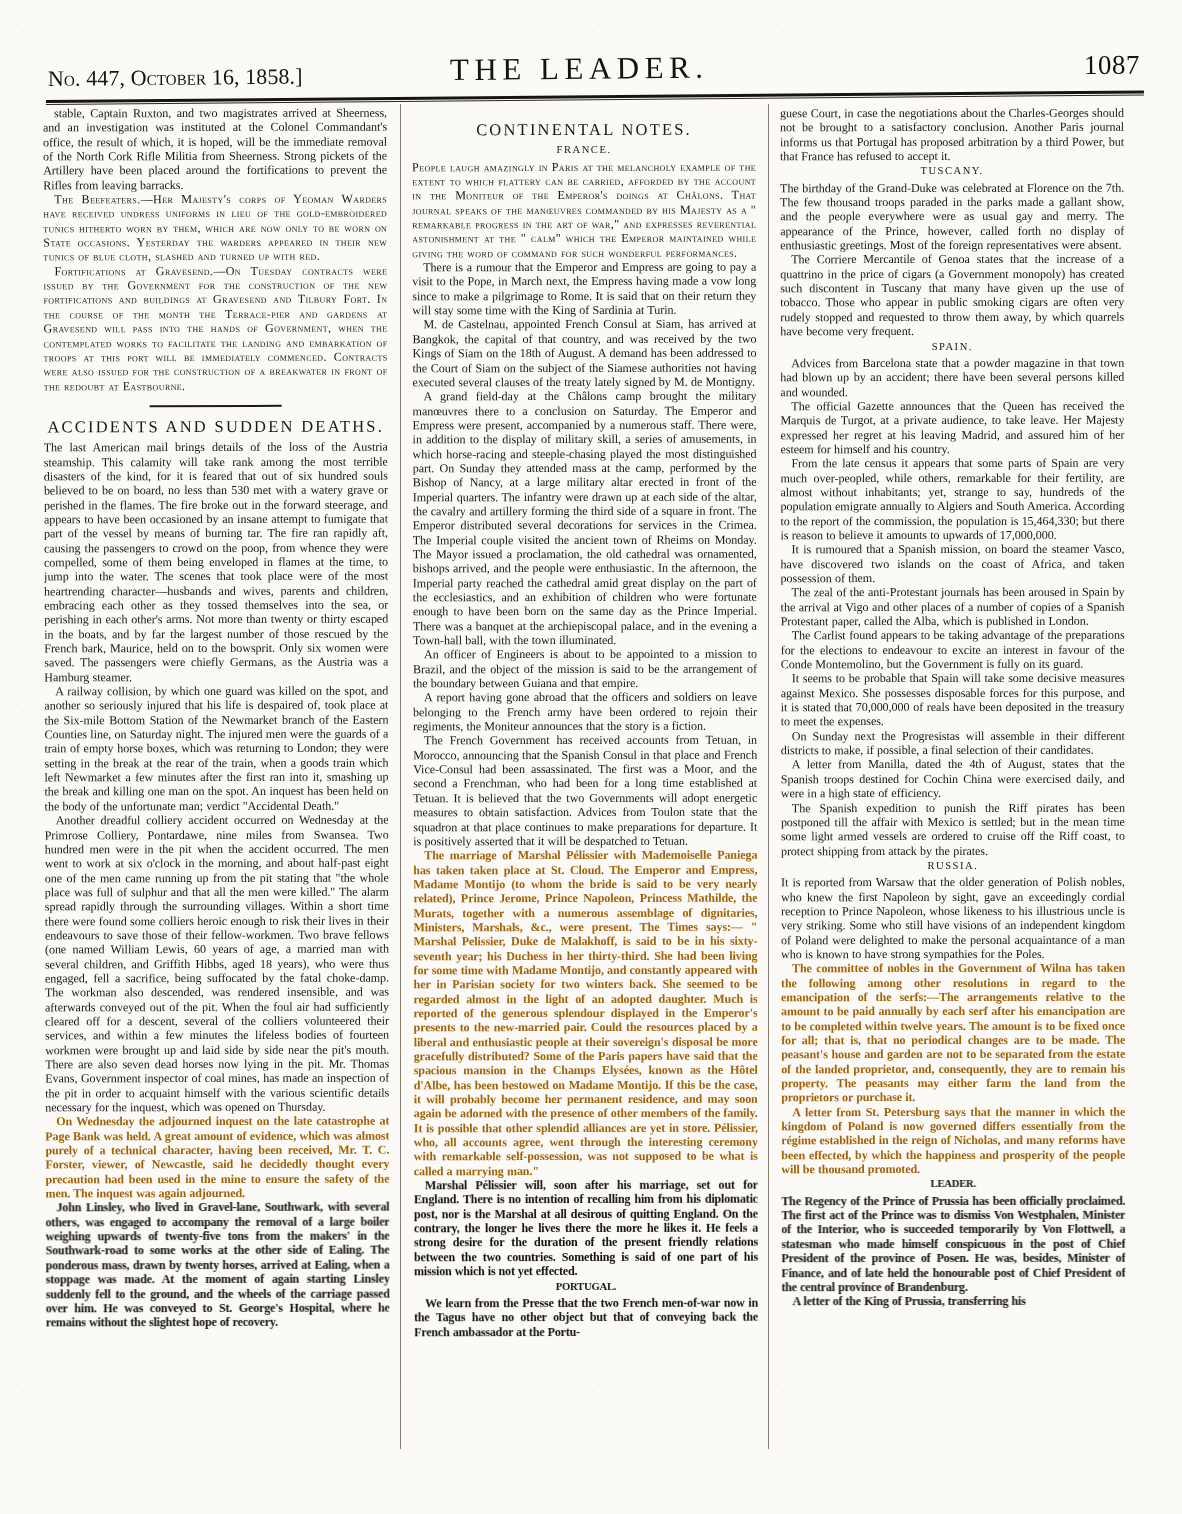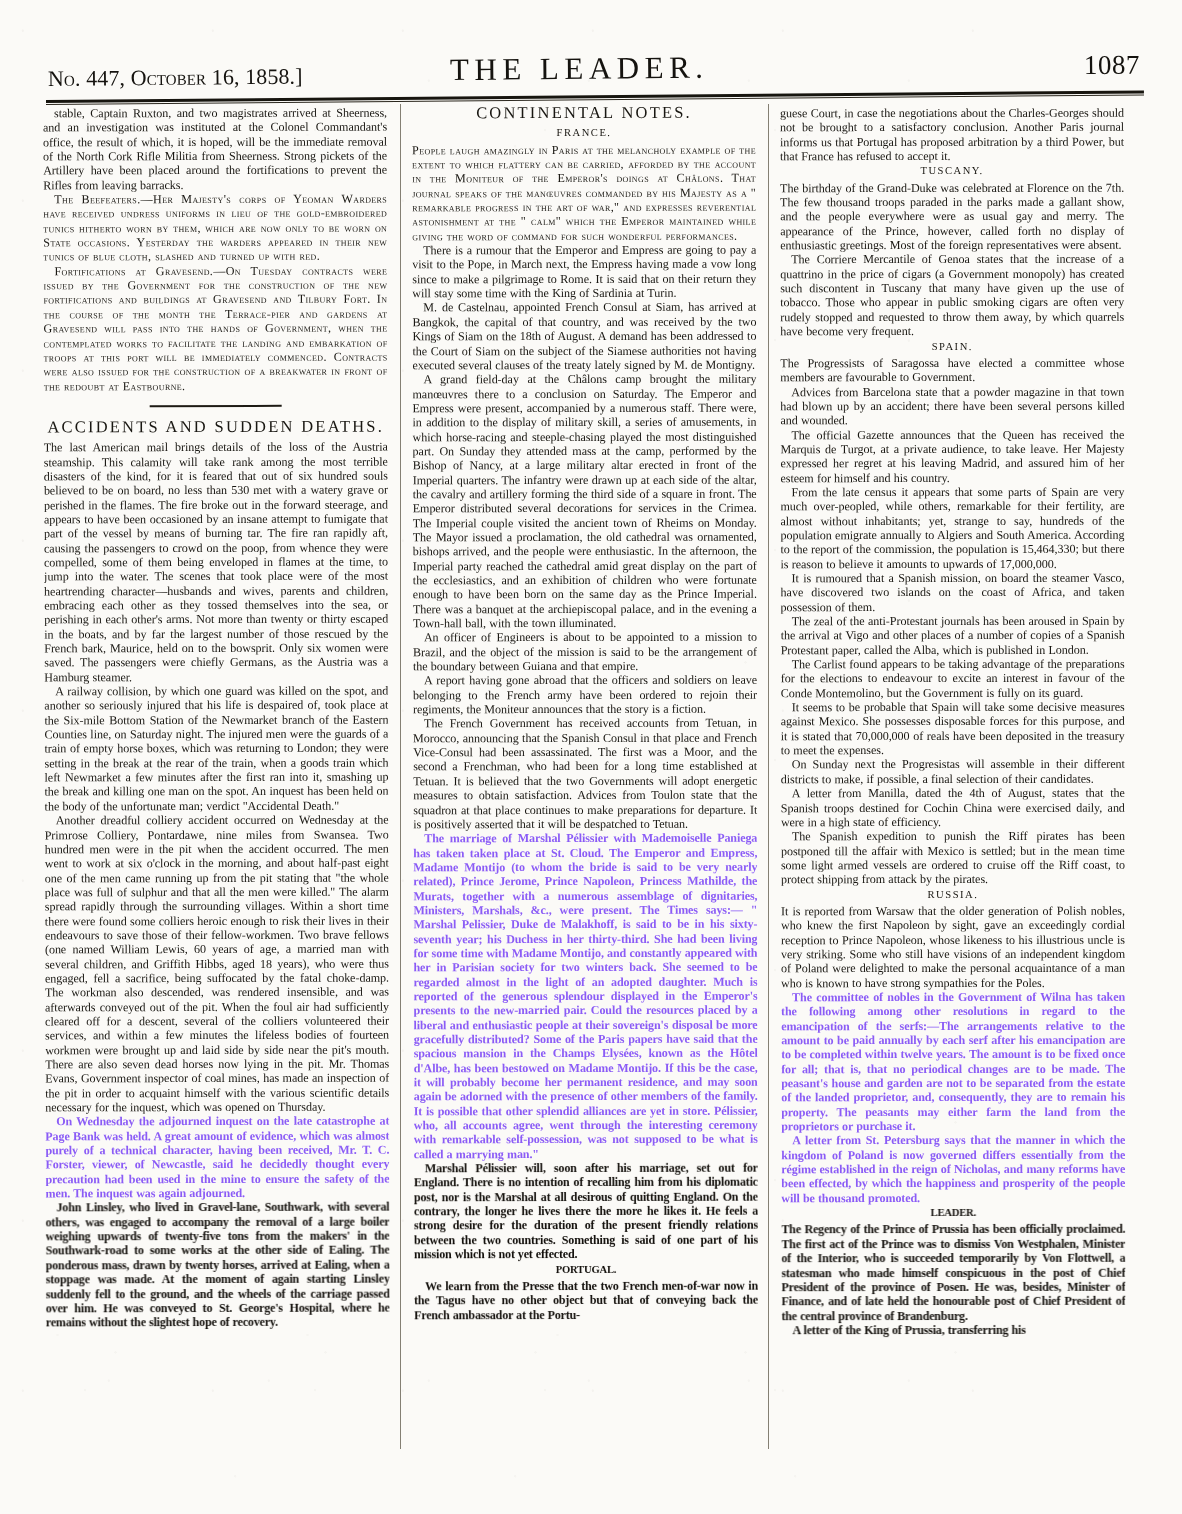--- a/index.html
+++ b/index.html
@@ -141,21 +141,21 @@
     text-indent: 0;
   }
   .smallrule {
     width: 132px; height: 2px;
     background: #1d1a14;
     margin: 12px auto 10px auto;
   }
   .lead { font-variant: small-caps; letter-spacing: .4px; }
 
   
-  .heavy   { font-weight: 600; color: #8b5cf6; letter-spacing: -0.12px; }
+  .heavy   { font-weight: 600; color: #a16207; letter-spacing: -0.12px; }
   .heavier { font-weight: 700; color: #120f0b; letter-spacing: -0.2px; filter: blur(.18px); }
 
   
   #col1 { transform: rotate(-0.13deg); transform-origin: 50% 0; }
   #col2 { transform: rotate(-0.10deg); transform-origin: 50% 0; }
   #col3 { transform: rotate(-0.07deg); transform-origin: 50% 0; }
 
   
   #col1 { margin-left: -1px; }
 </style>
@@ -189,21 +189,21 @@
     <div class="sectionhead">ACCIDENTS AND SUDDEN DEATHS.</div>
 
     <p class="noind"><span>The last American mail brings details of the loss of the Austria steamship. This calamity will take rank among the most terrible disasters of the kind, for it is feared that out of six hundred souls believed to be on board, no less than 530 met with a watery grave or perished in the flames. The fire broke out in the forward steerage, and appears to have been occasioned by an insane attempt to fumigate that part of the vessel by means of burning tar. The fire ran rapidly aft, causing the passengers to crowd on the poop, from whence they were compelled, some of them being enveloped in flames at the time, to jump into the water. The scenes that took place were of the most heartrending character—husbands and wives, parents and children, embracing each other as they tossed themselves into the sea, or perishing in each other's arms. Not more than twenty or thirty escaped in the boats, and by far the largest number of those rescued by the French bark, Maurice, held on to the bowsprit. Only six women were saved. The passengers were chiefly Germans, as the Austria was a Hamburg steamer.</span></p>
     <p><span>A railway collision, by which one guard was killed on the spot, and another so seriously injured that his life is despaired of, took place at the Six-mile Bottom Station of the Newmarket branch of the Eastern Counties line, on Saturday night. The injured men were the guards of a train of empty horse boxes, which was returning to London; they were setting in the break at the rear of the train, when a goods train which left Newmarket a few minutes after the first ran into it, smashing up the break and killing one man on the spot. An inquest has been held on the body of the unfortunate man; verdict "Accidental Death."</span></p>
     <p><span>Another dreadful colliery accident occurred on Wednesday at the Primrose Colliery, Pontardawe, nine miles from Swansea. Two hundred men were in the pit when the accident occurred. The men went to work at six o'clock in the morning, and about half-past eight one of the men came running up from the pit stating that "the whole place was full of sulphur and that all the men were killed." The alarm spread rapidly through the surrounding villages. Within a short time there were found some colliers heroic enough to risk their lives in their endeavours to save those of their fellow-workmen. Two brave fellows (one named William Lewis, 60 years of age, a married man with several children, and Griffith Hibbs, aged 18 years), who were thus engaged, fell a sacrifice, being suffocated by the fatal choke-damp. The workman also descended, was rendered insensible, and was afterwards conveyed out of the pit. When the foul air had sufficiently cleared off for a descent, several of the colliers volunteered their services, and within a few minutes the lifeless bodies of fourteen workmen were brought up and laid side by side near the pit's mouth. There are also seven dead horses now lying in the pit. Mr. Thomas Evans, Government inspector of coal mines, has made an inspection of the pit in order to acquaint himself with the various scientific details necessary for the inquest, which was opened on Thursday.</span></p>
     <p class="heavy"><span>On Wednesday the adjourned inquest on the late catastrophe at Page Bank was held. A great amount of evidence, which was almost purely of a technical character, having been received, Mr. T. C. Forster, viewer, of Newcastle, said he decidedly thought every precaution had been used in the mine to ensure the safety of the men. The inquest was again adjourned.</span></p>
     <p class="heavier"><span>John Linsley, who lived in Gravel-lane, Southwark, with several others, was engaged to accompany the removal of a large boiler weighing upwards of twenty-five tons from the makers' in the Southwark-road to some works at the other side of Ealing. The ponderous mass, drawn by twenty horses, arrived at Ealing, when a stoppage was made. At the moment of again starting Linsley suddenly fell to the ground, and the wheels of the carriage passed over him. He was conveyed to St. George's Hospital, where he remains without the slightest hope of recovery.</span></p>
   </div>
 
   <div class="col" id="col2">
-    <div class="sectionhead" style="margin-top:0">CONTINENTAL NOTES.</div>
+    <div class="sectionhead" style="margin-top:17px">CONTINENTAL NOTES.</div>
     <div class="countryhead">FRANCE.</div>
 
     <p class="noind"><span class="lead">People laugh amazingly in Paris at the melancholy example of the extent to which flattery can be carried, afforded by the account in the Moniteur of the Emperor's doings at Châlons. That journal speaks of the manœuvres commanded by his Majesty as a " remarkable progress in the art of war," and expresses reverential astonishment at the " calm" which the Emperor maintained while giving the word of command for such wonderful performances.</span></p>
     <p><span>There is a rumour that the Emperor and Empress are going to pay a visit to the Pope, in March next, the Empress having made a vow long since to make a pilgrimage to Rome. It is said that on their return they will stay some time with the King of Sardinia at Turin.</span></p>
     <p><span>M. de Castelnau, appointed French Consul at Siam, has arrived at Bangkok, the capital of that country, and was received by the two Kings of Siam on the 18th of August. A demand has been addressed to the Court of Siam on the subject of the Siamese authorities not having executed several clauses of the treaty lately signed by M. de Montigny.</span></p>
     <p><span>A grand field-day at the Châlons camp brought the military manœuvres there to a conclusion on Saturday. The Emperor and Empress were present, accompanied by a numerous staff. There were, in addition to the display of military skill, a series of amusements, in which horse-racing and steeple-chasing played the most distinguished part. On Sunday they attended mass at the camp, performed by the Bishop of Nancy, at a large military altar erected in front of the Imperial quarters. The infantry were drawn up at each side of the altar, the cavalry and artillery forming the third side of a square in front. The Emperor distributed several decorations for services in the Crimea. The Imperial couple visited the ancient town of Rheims on Monday. The Mayor issued a proclamation, the old cathedral was ornamented, bishops arrived, and the people were enthusiastic. In the afternoon, the Imperial party reached the cathedral amid great display on the part of the ecclesiastics, and an exhibition of children who were fortunate enough to have been born on the same day as the Prince Imperial. There was a banquet at the archiepiscopal palace, and in the evening a Town-hall ball, with the town illuminated.</span></p>
     <p><span>An officer of Engineers is about to be appointed to a mission to Brazil, and the object of the mission is said to be the arrangement of the boundary between Guiana and that empire.</span></p>
     <p><span>A report having gone abroad that the officers and soldiers on leave belonging to the French army have been ordered to rejoin their regiments, the Moniteur announces that the story is a fiction.</span></p>
     <p><span>The French Government has received accounts from Tetuan, in Morocco, announcing that the Spanish Consul in that place and French Vice-Consul had been assassinated. The first was a Moor, and the second a Frenchman, who had been for a long time established at Tetuan. It is believed that the two Governments will adopt energetic measures to obtain satisfaction. Advices from Toulon state that the squadron at that place continues to make preparations for departure. It is positively asserted that it will be despatched to Tetuan.</span></p>
     <p class="heavy"><span>The marriage of Marshal Pélissier with Mademoiselle Paniega has taken taken place at St. Cloud. The Emperor and Empress, Madame Montijo (to whom the bride is said to be very nearly related), Prince Jerome, Prince Napoleon, Princess Mathilde, the Murats, together with a numerous assemblage of dignitaries, Ministers, Marshals, &amp;c., were present. The Times says:— " Marshal Pelissier, Duke de Malakhoff, is said to be in his sixty-seventh year; his Duchess in her thirty-third. She had been living for some time with Madame Montijo, and constantly appeared with her in Parisian society for two winters back. She seemed to be regarded almost in the light of an adopted daughter. Much is reported of the generous splendour displayed in the Emperor's presents to the new-married pair. Could the resources placed by a liberal and enthusiastic people at their sovereign's disposal be more gracefully distributed? Some of the Paris papers have said that the spacious mansion in the Champs Elysées, known as the Hôtel d'Albe, has been bestowed on Madame Montijo. If this be the case, it will probably become her permanent residence, and may soon again be adorned with the presence of other members of the family. It is possible that other splendid alliances are yet in store. Pélissier, who, all accounts agree, went through the interesting ceremony with remarkable self-possession, was not supposed to be what is called a marrying man."</span></p>
@@ -214,21 +214,20 @@
   </div>
 
   <div class="col" id="col3">
     <p class="noind"><span>guese Court, in case the negotiations about the Charles-Georges should not be brought to a satisfactory conclusion. Another Paris journal informs us that Portugal has proposed arbitration by a third Power, but that France has refused to accept it.</span></p>
 
     <div class="countryhead">TUSCANY.</div>
     <p class="noind"><span>The birthday of the Grand-Duke was celebrated at Florence on the 7th. The few thousand troops paraded in the parks made a gallant show, and the people everywhere were as usual gay and merry. The appearance of the Prince, however, called forth no display of enthusiastic greetings. Most of the foreign representatives were absent.</span></p>
     <p><span>The Corriere Mercantile of Genoa states that the increase of a quattrino in the price of cigars (a Government monopoly) has created such discontent in Tuscany that many have given up the use of tobacco. Those who appear in public smoking cigars are often very rudely stopped and requested to throw them away, by which quarrels have become very frequent.</span></p>
 
     <div class="countryhead">SPAIN.</div>
-    <p class="noind"><span>The Progressists of Saragossa have elected a committee whose members are favourable to Government.</span></p>
     <p><span>Advices from Barcelona state that a powder magazine in that town had blown up by an accident; there have been several persons killed and wounded.</span></p>
     <p><span>The official Gazette announces that the Queen has received the Marquis de Turgot, at a private audience, to take leave. Her Majesty expressed her regret at his leaving Madrid, and assured him of her esteem for himself and his country.</span></p>
     <p><span>From the late census it appears that some parts of Spain are very much over-peopled, while others, remarkable for their fertility, are almost without inhabitants; yet, strange to say, hundreds of the population emigrate annually to Algiers and South America. According to the report of the commission, the population is 15,464,330; but there is reason to believe it amounts to upwards of 17,000,000.</span></p>
     <p><span>It is rumoured that a Spanish mission, on board the steamer Vasco, have discovered two islands on the coast of Africa, and taken possession of them.</span></p>
     <p><span>The zeal of the anti-Protestant journals has been aroused in Spain by the arrival at Vigo and other places of a number of copies of a Spanish Protestant paper, called the Alba, which is published in London.</span></p>
     <p><span>The Carlist found appears to be taking advantage of the preparations for the elections to endeavour to excite an interest in favour of the Conde Montemolino, but the Government is fully on its guard.</span></p>
     <p><span>It seems to be probable that Spain will take some decisive measures against Mexico. She possesses disposable forces for this purpose, and it is stated that 70,000,000 of reals have been deposited in the treasury to meet the expenses.</span></p>
     <p><span>On Sunday next the Progresistas will assemble in their different districts to make, if possible, a final selection of their candidates.</span></p>
     <p><span>A letter from Manilla, dated the 4th of August, states that the Spanish troops destined for Cochin China were exercised daily, and were in a high state of efficiency.</span></p>
     <p><span>The Spanish expedition to punish the Riff pirates has been postponed till the affair with Mexico is settled; but in the mean time some light armed vessels are ordered to cruise off the Riff coast, to protect shipping from attack by the pirates.</span></p>

